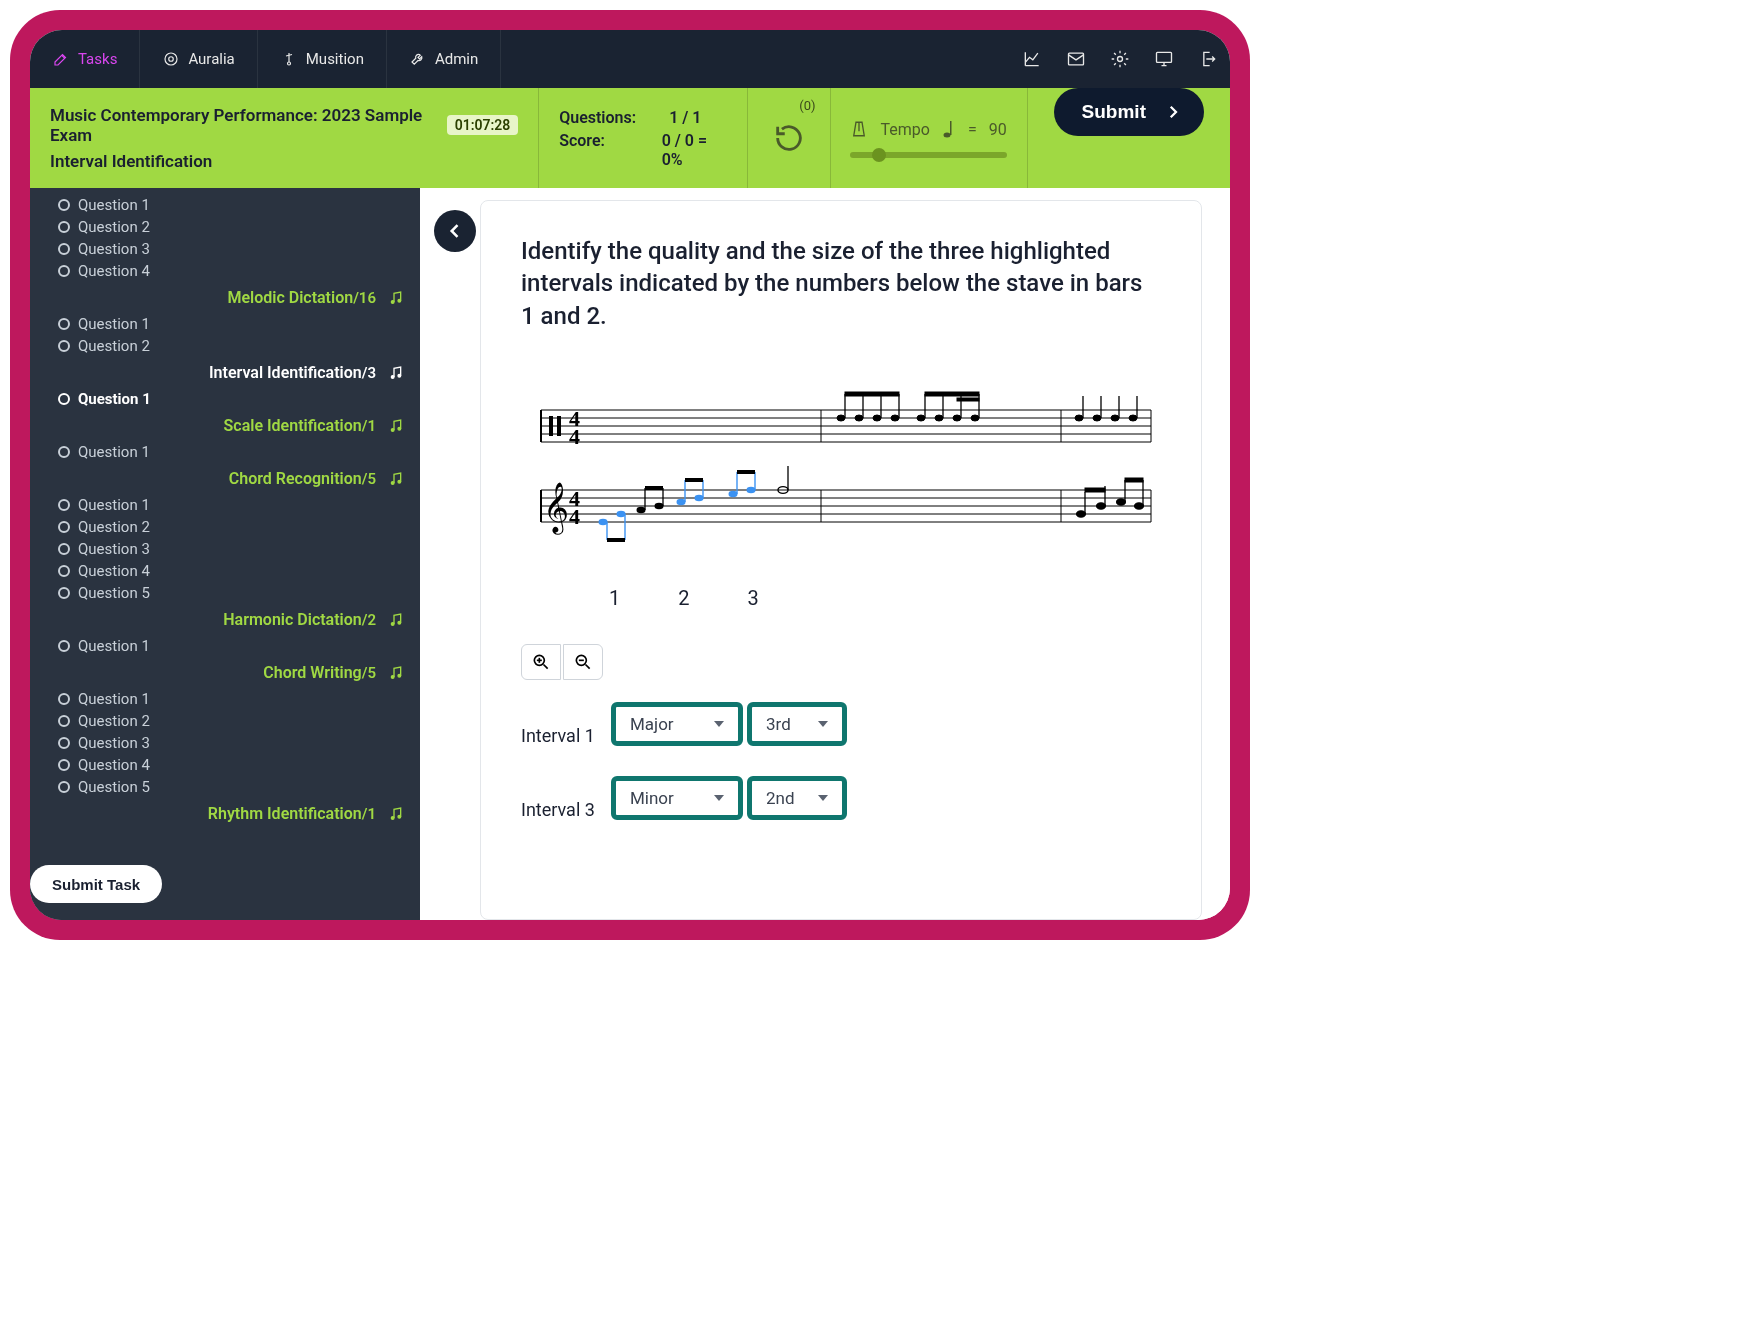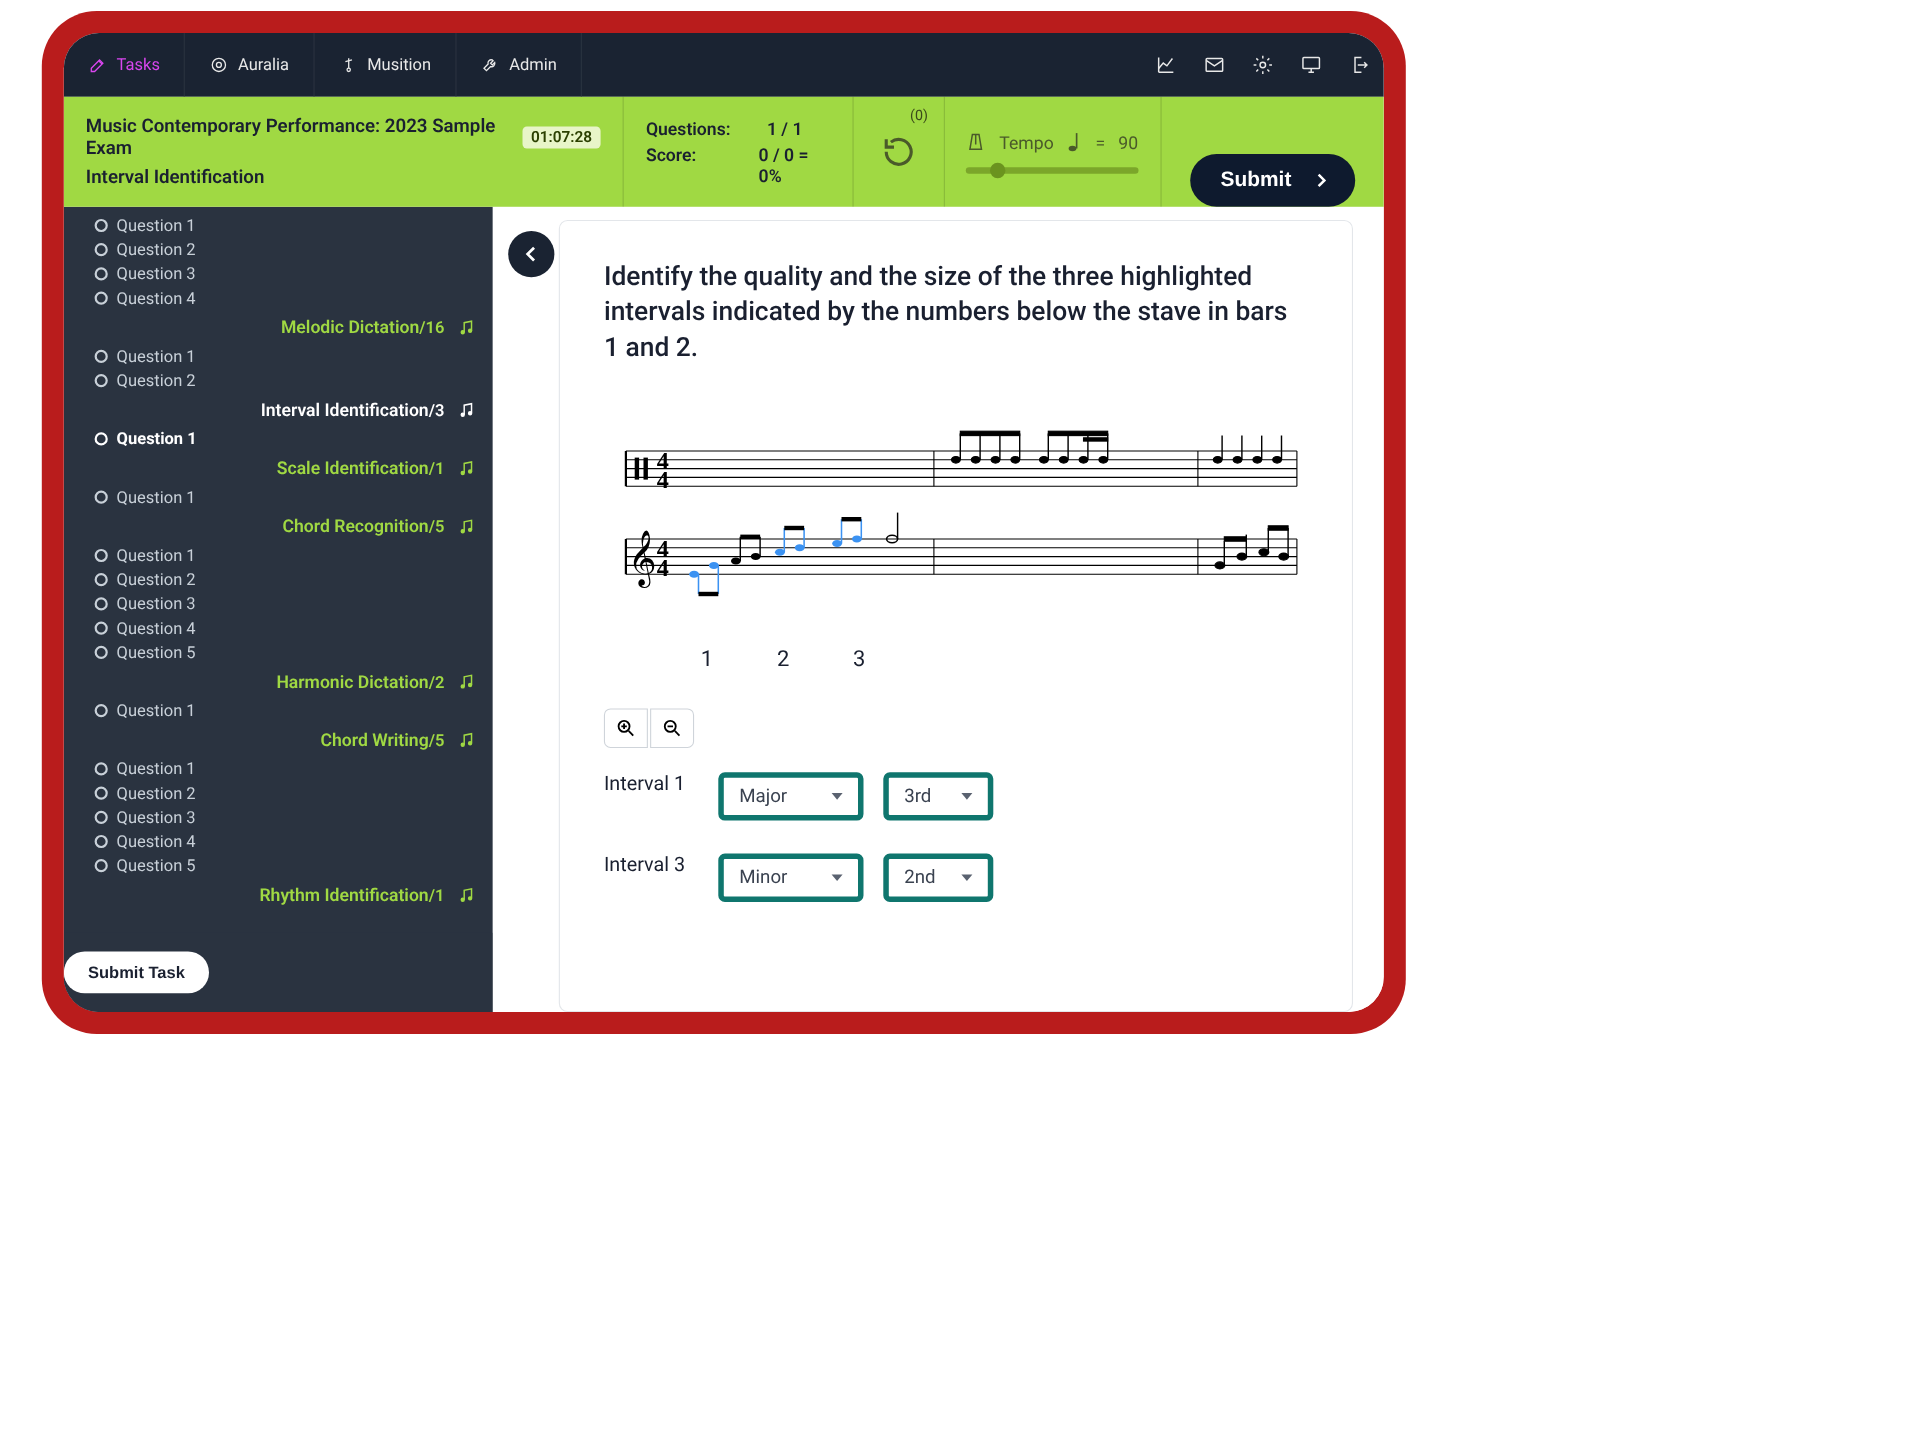--- a/index.html
+++ b/index.html
@@ -1,20 +1,20 @@
 <!DOCTYPE html>
 <html><head>
 <meta charset="utf-8">
 <style>
   * { box-sizing: border-box; margin: 0; padding: 0; }
   html, body { width: 100%; height: 100%; background: #fff; font-family: -apple-system, "Segoe UI", Roboto, Arial, sans-serif; }
   .device {
     position: absolute; left: 10px; top: 10px;
     width: 1240px; height: 930px;
-    background: #b91c1c; border-radius: 50px; padding: 20px; margin-left: 28px;
+    background: #be185d; border-radius: 50px; padding: 20px;
   }
   .screen {
     width: 100%; height: 100%;
     background: #fff; border-radius: 32px; overflow: hidden;
     display: flex; flex-direction: column;
   }
   
   .topnav {
     height: 58px; background: #1a2332; display: flex; align-items: stretch;
     color: #e8e8e8;
@@ -60,21 +60,21 @@
   }
   .gb-replay .count { position: absolute; top: 10px; right: 14px; font-size: 13px; color: #3a4a1a; }
   .gb-tempo {
     display: flex; flex-direction: column; justify-content: center;
     padding: 0 20px; gap: 12px; flex: 1; max-width: 240px;
   }
   .gb-tempo .top { display: flex; align-items: center; gap: 12px; color: #4a5a2a; font-size: 16px; }
   .slider { position: relative; height: 6px; background: #7ba62a; border-radius: 3px; }
   .slider .thumb { position: absolute; top: 50%; left: 18%; width: 14px; height: 14px; background: #6b931f; border-radius: 50%; transform: translate(-50%,-50%); }
   .gb-submit {
-    display: flex; align-items: flex-end; justify-content: center;
+    display: flex; align-items: flex-start; justify-content: center;
     padding: 0 26px;
   }
   .submit-btn {
     background: #0e1a2e; color: #fff; border: none;
     border-radius: 28px; height: 48px; padding: 0 22px 0 28px;
     display: flex; align-items: center; gap: 18px;
     font-size: 19px; font-weight: 700; cursor: pointer;
   }
 
   
@@ -135,21 +135,21 @@
   .score svg { width: 100%; height: 100%; }
   .numbers { display: flex; gap: 58px; margin-left: 88px; font-size: 20px; color: #1a2030; margin-top: 6px; }
   .zoom { display: flex; gap: 2px; margin-top: 34px; }
   .zoom button {
     width: 40px; height: 36px; border: 1px solid #cfd4da;
     background: #fff; cursor: pointer; display: flex; align-items: center; justify-content: center;
   }
   .zoom button:first-child { border-radius: 6px 0 0 6px; }
   .zoom button:last-child { border-radius: 0 6px 6px 0; }
   .answers { margin-top: 22px; display: flex; flex-direction: column; gap: 30px; }
-  .arow { display: flex; align-items: flex-start; gap: 18px; }
+  .arow { display: flex; align-items: flex-end; gap: 4px; }
   .arow .lbl { width: 86px; font-size: 18px; color: #1a2030; }
   .sel {
     min-width: 132px; height: 44px; border: 5px solid #0f766e; border-radius: 6px;
     display: flex; align-items: center; justify-content: space-between;
     padding: 0 14px; font-size: 17px; color: #3a4250; cursor: pointer; background: #fff;
   }
   .sel.small { min-width: 100px; }
   .caret { width: 0; height: 0; border-left: 5px solid transparent; border-right: 5px solid transparent; border-top: 6px solid #5a6270; }
 
   .music-icon { display: inline-flex; }

